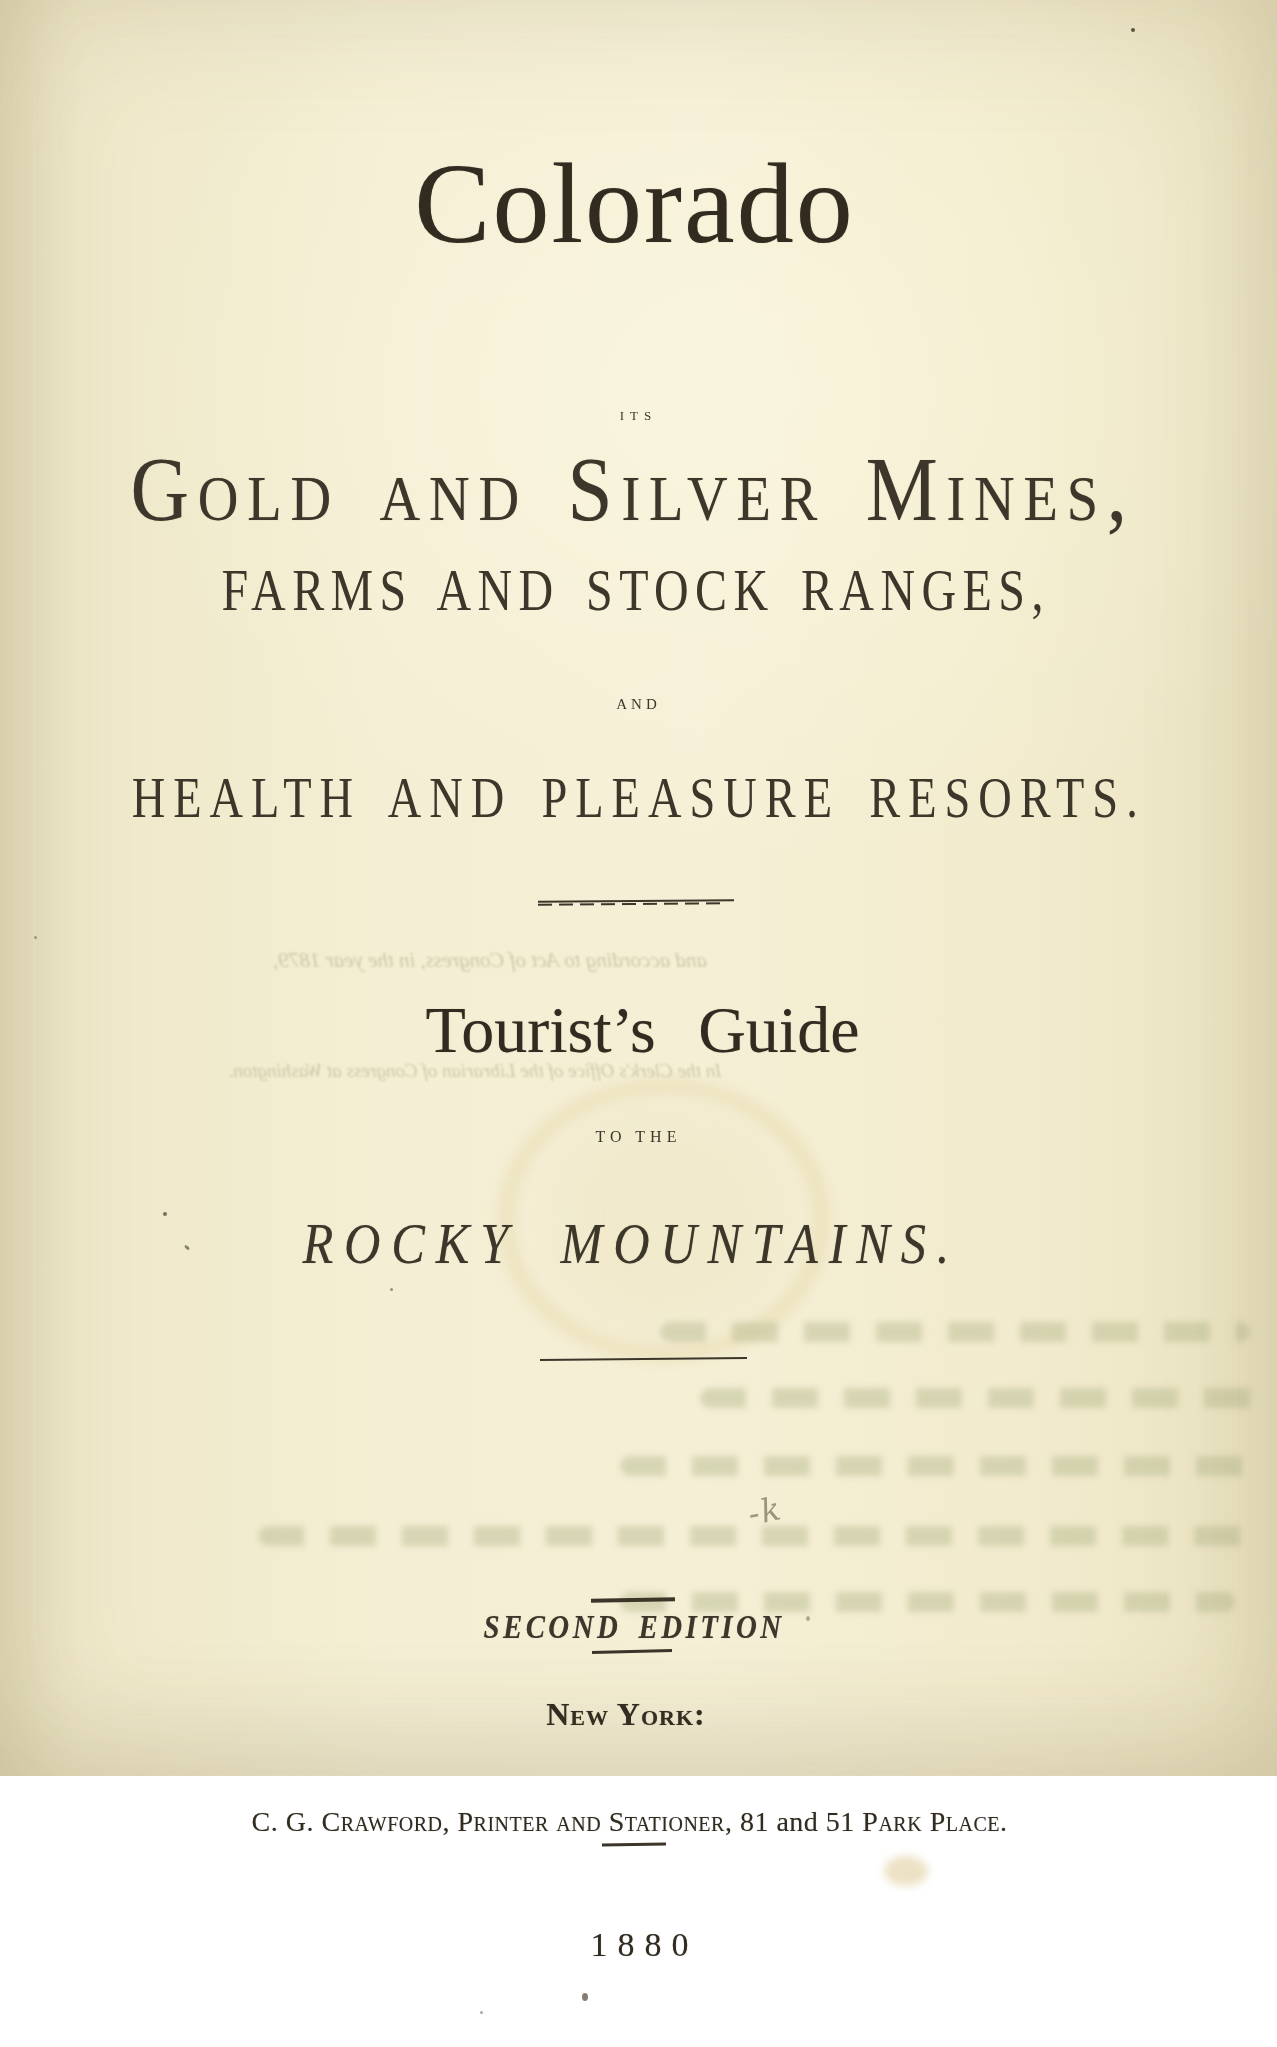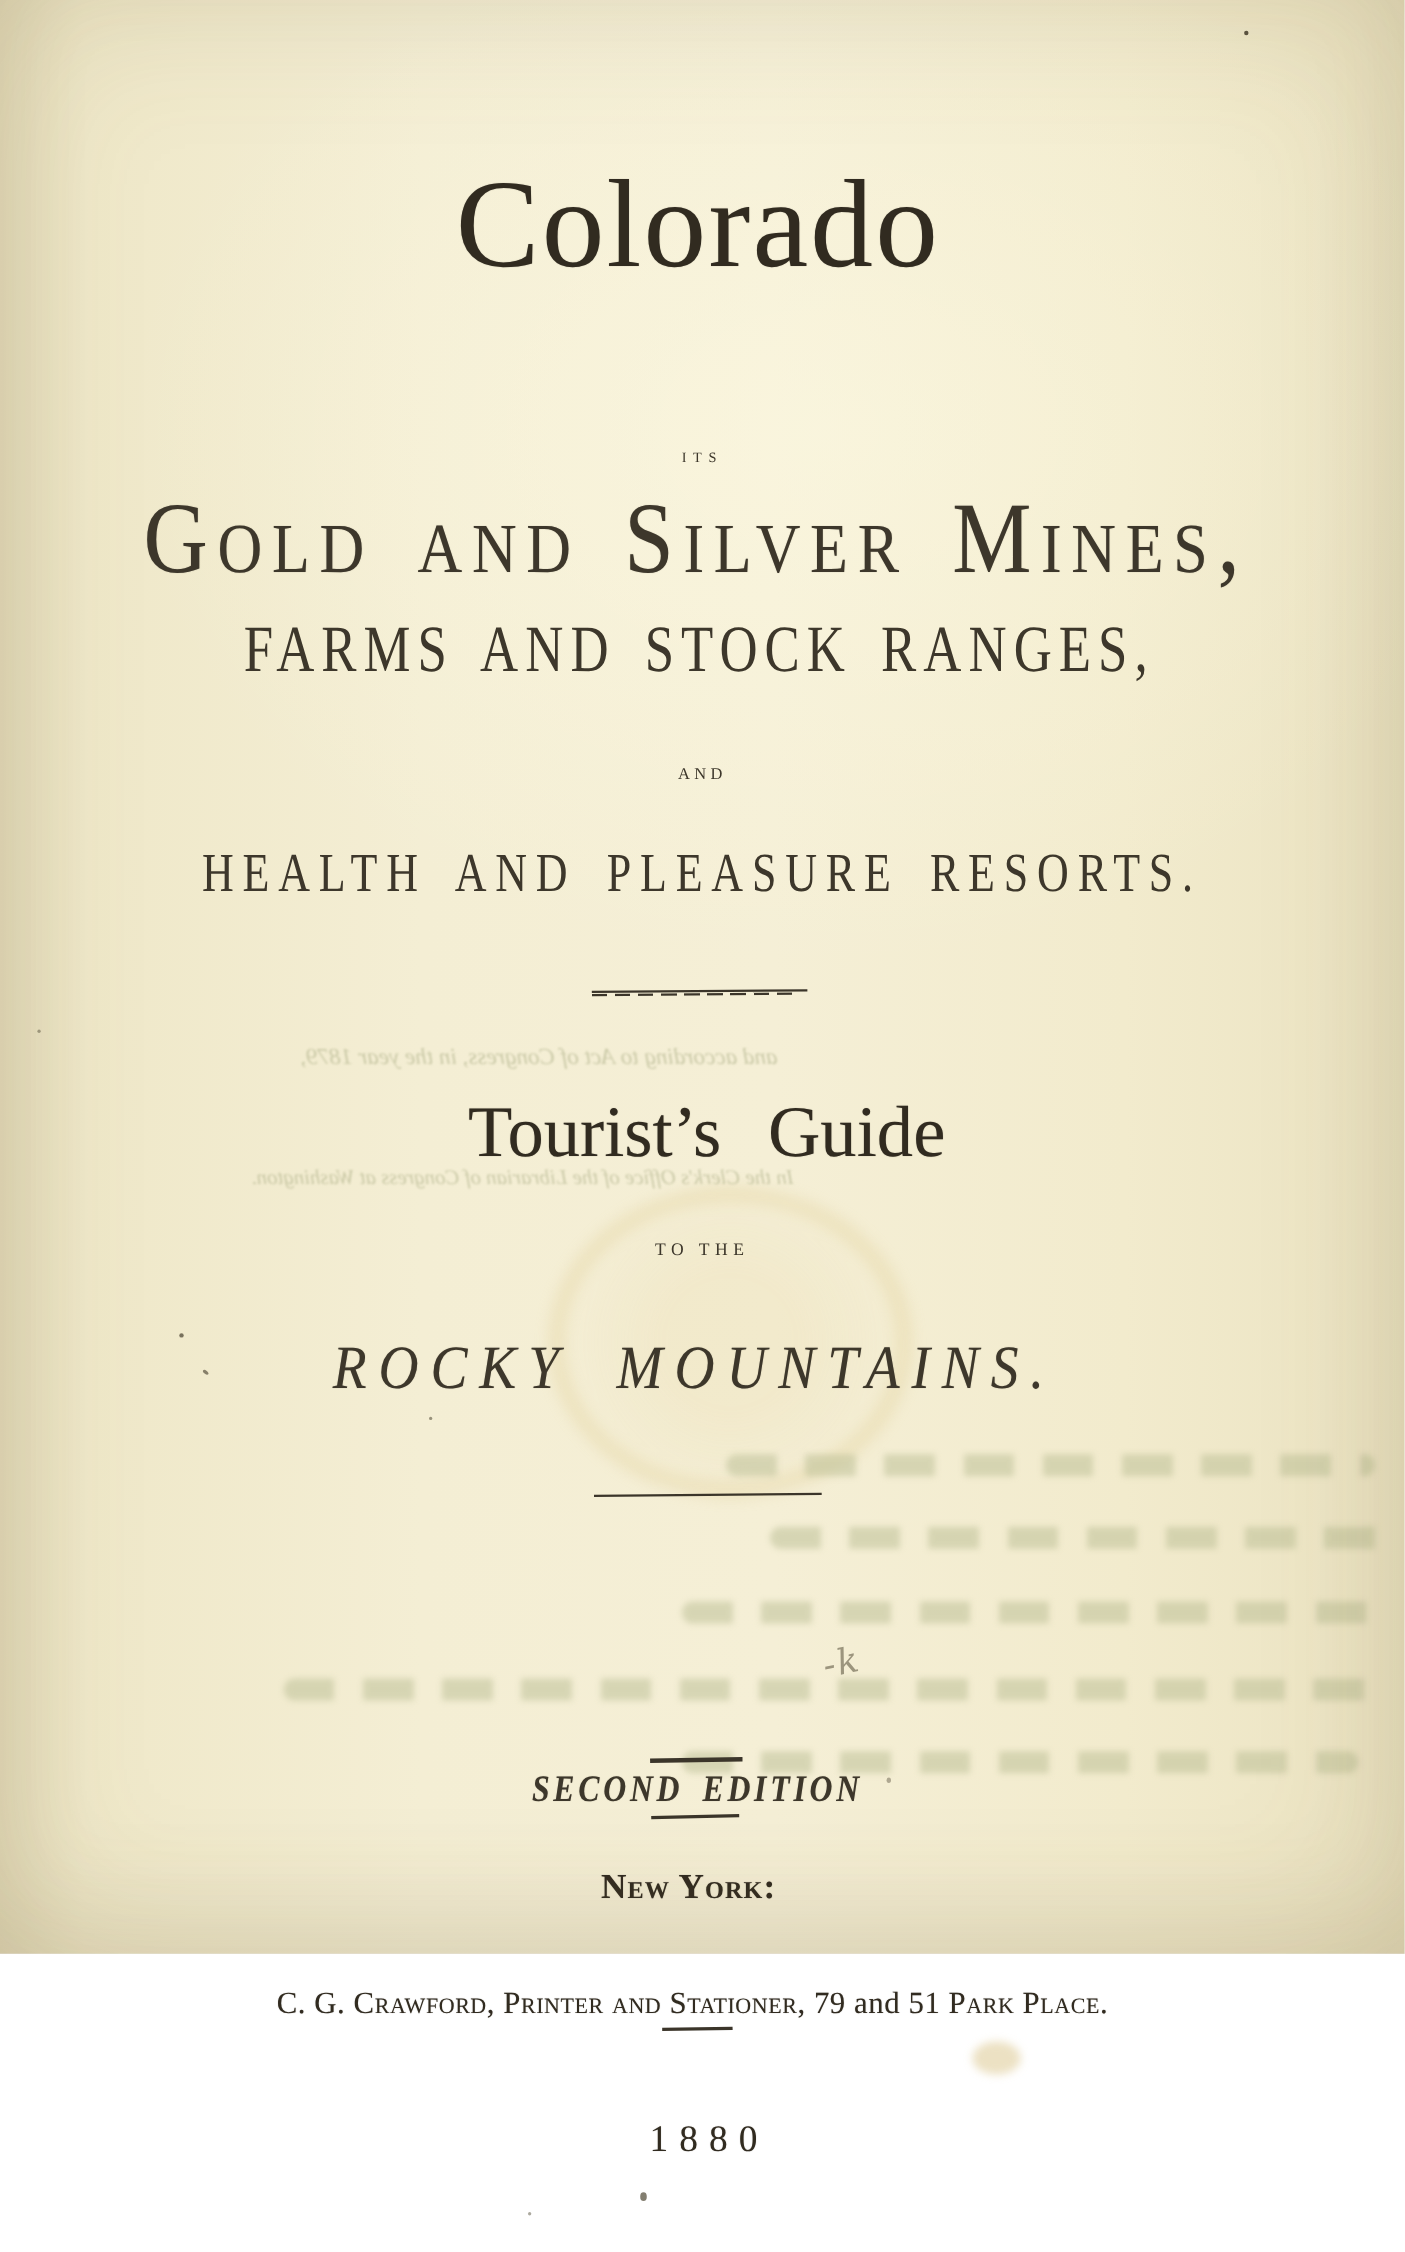--- a/index.html
+++ b/index.html
@@ -61,21 +61,21 @@
   </div>
 
   <div class="line caps" style="top:556px;font-size:60px;letter-spacing:8px;word-spacing:10px;">
     <span style="transform:scaleX(0.8);margin-left:-6px;">FARMS AND STOCK RANGES,</span>
   </div>
 
   <div class="line caps" style="top:696px;font-size:15px;letter-spacing:4px;">
     <span>AND</span>
   </div>
 
-  <div class="line caps" style="top:764px;font-size:50px;letter-spacing:10px;word-spacing:12px;">
+  <div class="line caps" style="top:764px;font-size:58px;letter-spacing:10px;word-spacing:12px;">
     <span style="transform:scaleX(0.8);">HEALTH AND PLEASURE RESORTS.</span>
   </div>
 
   <div class="rule" style="left:538px;top:900px;width:196px;height:5px;background:none;transform:rotate(-0.4deg);">
     <div style="width:100%;height:2px;background:#3b352a;"></div>
     <div style="width:96%;height:2px;margin-top:1px;background:repeating-linear-gradient(90deg,#3b352a 0 14px,rgba(0,0,0,0) 14px 21px);"></div>
   </div>
 
   <div class="line ink" style="top:992px;font-size:66px;word-spacing:26px;">
     <span style="margin-left:8px;">Tourist’s Guide</span>
@@ -98,21 +98,21 @@
   <div class="line caps ink" style="top:1608px;font-size:34px;font-style:italic;font-weight:bold;letter-spacing:4px;word-spacing:8px;">
     <span style="transform:scaleX(0.85);margin-left:-10px;">SECOND EDITION</span>
   </div>
   <div class="rule" style="left:592px;top:1650px;width:80px;height:3px;transform:rotate(-1.4deg);"></div>
 
   <div class="line ink" style="top:1696px;font-size:32px;letter-spacing:1px;">
     <span class="sc" style="margin-left:-25px;font-weight:bold;">New York:</span>
   </div>
 
   <div class="line ink" style="top:1806px;font-size:28px;letter-spacing:0.5px;">
-    <span style="margin-left:-18px;"><span class="sc">C. G. Crawford, Printer and Stationer, 79 </span><span>and</span><span class="sc"> 51 Park Place.</span></span>
+    <span style="margin-left:-18px;"><span class="sc">C. G. Crawford, Printer and Stationer, 81 </span><span>and</span><span class="sc"> 51 Park Place.</span></span>
   </div>
 
   <div class="rule" style="left:602px;top:1843px;width:64px;height:3px;transform:rotate(-0.8deg);"></div>
 
   <div class="line ink" style="top:1926px;font-size:34px;letter-spacing:10px;">
     <span style="margin-left:12px;">1880</span>
   </div>
 
   <div class="speck" style="left:1131px;top:28px;width:4px;height:4px;"></div>
   <div class="speck" style="left:163px;top:1212px;width:4px;height:4px;opacity:0.8;"></div>

